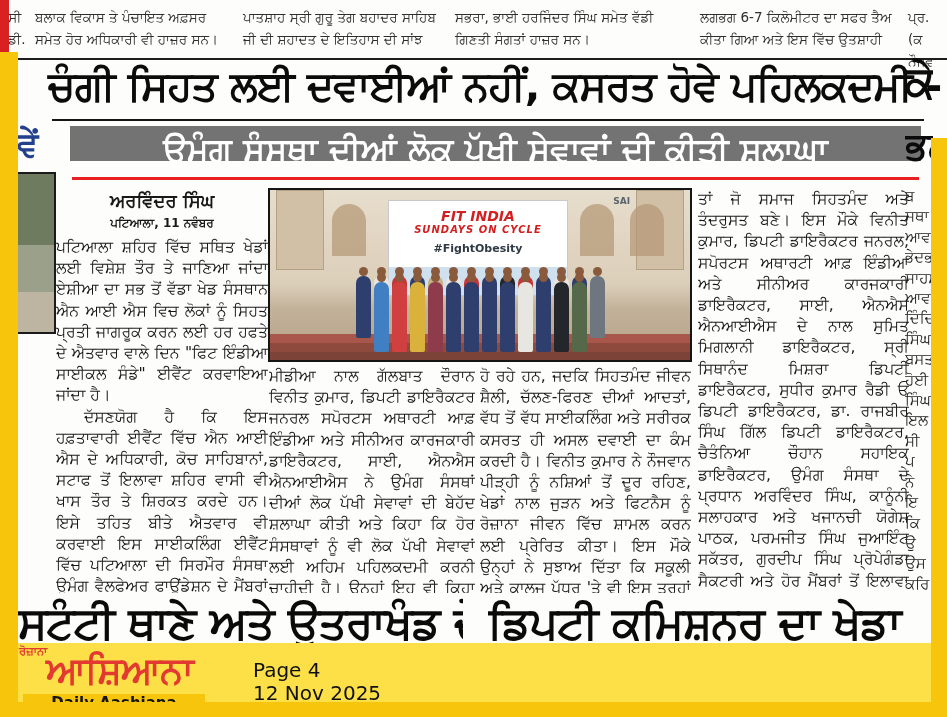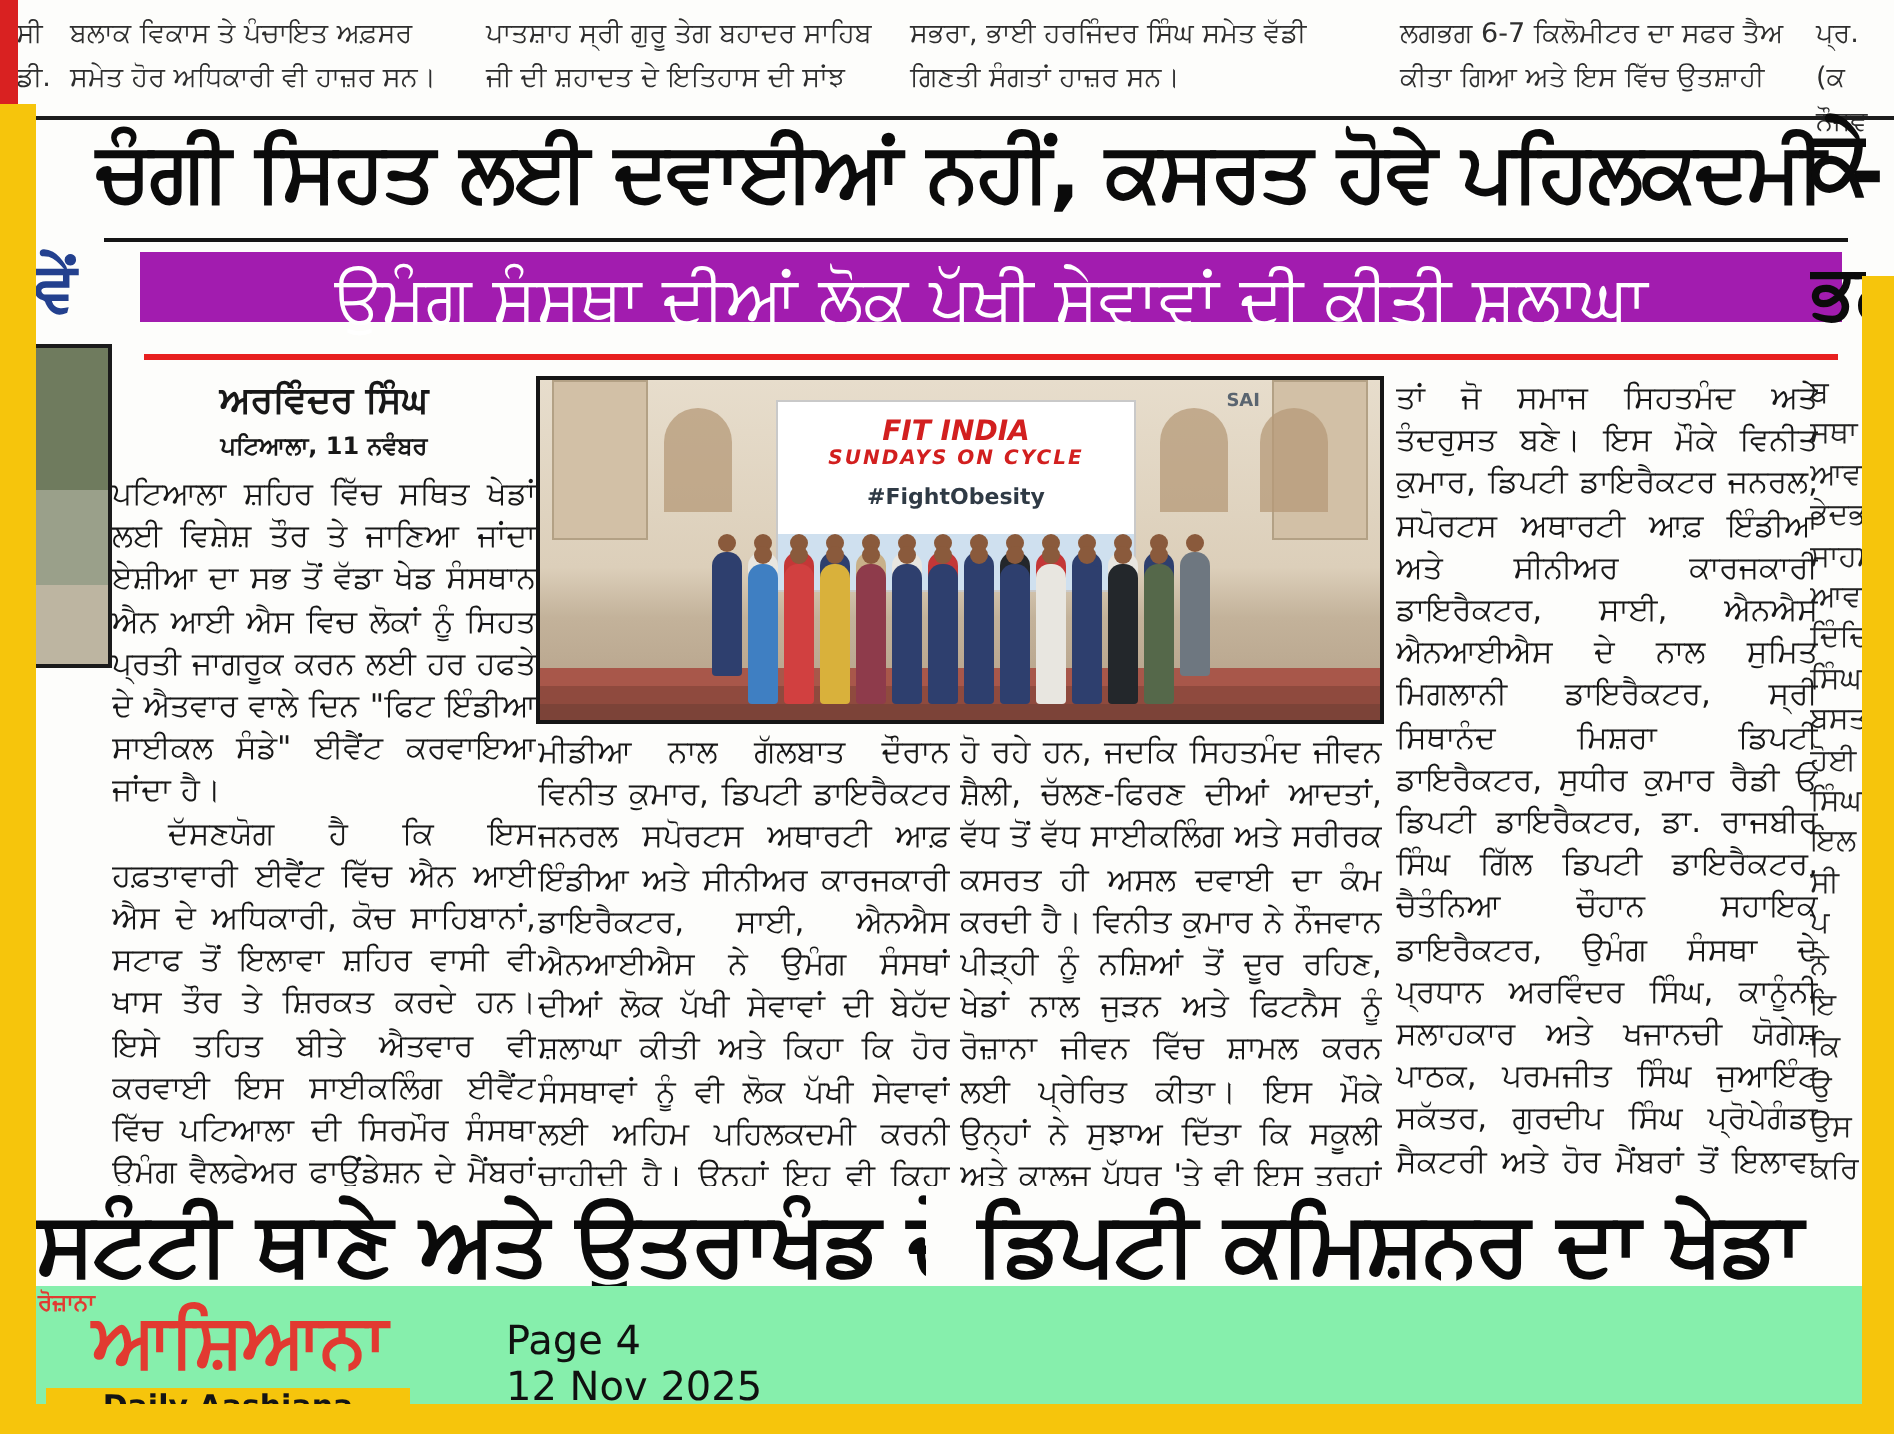--- a/index.html
+++ b/index.html
@@ -17,22 +17,22 @@
   .red-corner{position:absolute;left:0;top:0;width:9px;height:52px;background:#d92121;z-index:41;}
 
   
   .topfrag{position:absolute;top:6px;font-size:13.5px;line-height:22px;color:#2e2e2e;white-space:pre-line;}
   .top-rule{position:absolute;left:10px;top:58px;width:937px;height:2px;background:#1d1d1d;}
 
   
   .headline{position:absolute;left:48px;top:62px;width:876px;text-align:center;
     font-size:41px;font-weight:800;color:#0b0b0b;letter-spacing:-1px;white-space:nowrap;}
   .headline-rule{position:absolute;left:52px;top:119px;width:872px;height:2px;background:#151515;}
-  .subhead{position:absolute;left:70px;top:126px;width:851px;height:35px;background:#a21caf;
-    color:#ffffff;font-size:33px;font-weight:400;text-align:center;line-height:48px;white-space:nowrap;}
+  .subhead{position:absolute;left:70px;top:126px;width:851px;height:35px;background:#737373;
+    color:#ffffff;font-size:33px;font-weight:700;text-align:center;line-height:48px;white-space:nowrap;}
   .subhead-rule{position:absolute;left:72px;top:177px;width:847px;height:3px;background:#e8201f;}
 
   
   .col{position:absolute;font-size:15.6px;line-height:21.2px;text-align:justify;color:#181818;overflow:hidden;}
   .col p{margin:0;}
   .col .indent{text-indent:28px;}
   .byline{text-align:center;font-weight:800;font-size:18px;line-height:23px;}
   .dateline{text-align:center;font-weight:800;font-size:12px;line-height:22px;margin-bottom:3px;}
   .col1{left:56px;top:189px;width:212px;height:404px;}
   .col2{left:269px;top:366px;width:206px;height:227px;}
@@ -88,21 +88,21 @@
   .rightlines{position:absolute;left:905px;top:186px;width:27px;height:408px;overflow:hidden;
     font-size:15px;line-height:20.4px;color:#222;}
 
   
   .bottomhead{position:absolute;top:597px;height:47px;overflow:hidden;font-size:44px;font-weight:800;
     color:#0a0a0a;white-space:nowrap;letter-spacing:-1px;z-index:10;}
   .bh-left{left:18px;width:445px;}
   .bh-right{left:488px;width:443px;}
 
   
-  .footer{position:absolute;left:0;top:643px;width:947px;height:60px;background:#86efac;z-index:30;}
+  .footer{position:absolute;left:0;top:643px;width:947px;height:60px;background:#fde047;z-index:30;}
   .logo{position:absolute;left:12px;top:0;width:230px;height:60px;}
   .logo-top{position:absolute;left:7px;top:1px;font-size:11.5px;font-weight:800;color:#e23a31;}
   .logo-main{position:absolute;left:6px;top:6px;font-size:37px;font-weight:800;color:#e23a31;
     letter-spacing:-1px;white-space:nowrap;margin-left:28px;}
   .logo-bar{position:absolute;left:11px;top:51px;width:182px;height:19px;background:#f6c50c;
     text-align:center;font-size:15px;font-weight:800;color:#141414;line-height:19px;}
   .pageinfo{position:absolute;left:253px;top:16px;font-size:20px;color:#101010;line-height:23px;}
 </style>
 </head>
 <body>

